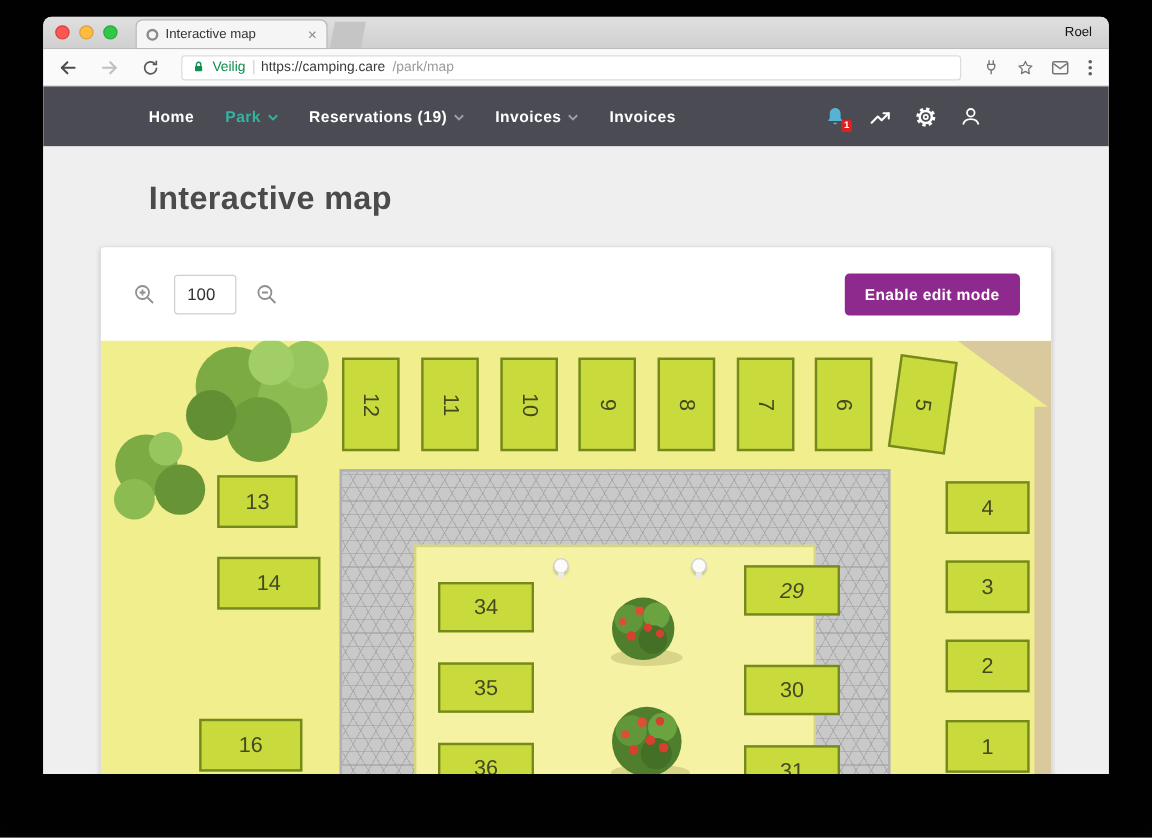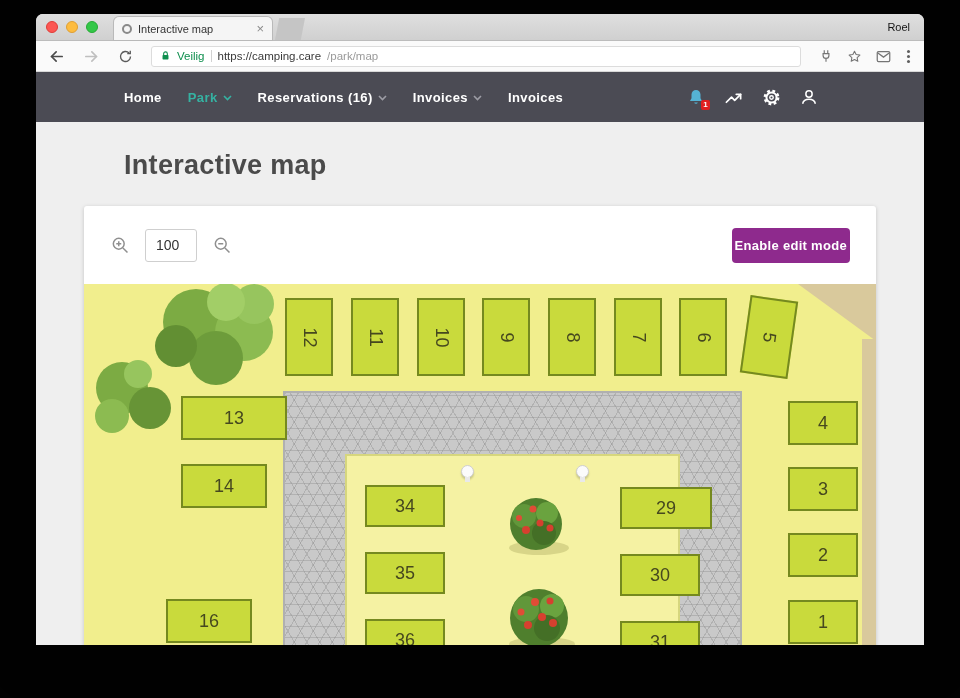--- a/index.html
+++ b/index.html
@@ -76,21 +76,21 @@
   main { flex: 1; background: #efefef; overflow: hidden; }
   .page-title { margin: 28px 0 0 88px; font-size: 27px; font-weight: 700; color: #4b4b4b; letter-spacing: .3px; }
   .card { width: 792px; height: 445px; margin: 25px 11px 0 48px; background: #fff;
     border-radius: 3px; box-shadow: 0 1px 4px rgba(0,0,0,.18); overflow: hidden; }
   .toolbar { height: 78px; display: flex; align-items: center; padding: 0 26px; gap: 15px; }
   .zoom-icon { color: #8f8f8f; display: flex; cursor: pointer; }
   .zoom-input { width: 52px; height: 33px; border: 1px solid #cfcfcf; border-radius: 3px;
     font: 14px "Liberation Sans", sans-serif; color: #333; padding: 0 10px; }
   .spacer { flex: 1; }
   .edit-btn { background: var(--purple, #8e2a8d); color: #fff; border: none; border-radius: 4px;
-    font: 700 13px "Liberation Sans", sans-serif; padding: 10px 3px; letter-spacing: .3px; cursor: pointer; }
+    font: 700 13px "Liberation Sans", sans-serif; padding: 10px 17px; letter-spacing: .3px; cursor: pointer; }
   
   .map { position: relative; width: 792px; height: 367px; background: var(--map-bg, #f1ee8d); overflow: hidden; cursor: grab; }
   .road {
     position: absolute; left: 199px; top: 107px; width: 459px; height: 260px;
     background-color: var(--road, #c9c9c9);
     background-image:
       repeating-linear-gradient(0deg,   rgba(148,148,148,.45) 0 1px, transparent 1px 11px),
       repeating-linear-gradient(60deg,  rgba(148,148,148,.45) 0 1px, transparent 1px 11px),
       repeating-linear-gradient(120deg, rgba(148,148,148,.45) 0 1px, transparent 1px 11px);
     border: 2px solid #b0b0b0;
@@ -195,21 +195,21 @@
     </span>
     <span class="nav-item active">
       <span>Park</span>
       <span class="chev">
         <svg width="9" height="6" viewBox="0 0 9 6" fill="none" stroke="currentColor" stroke-width="1.6">
             <polyline points="1,1 4.5,4.5 8,1"></polyline>
           </svg>
       </span>
     </span>
     <span class="nav-item">
-      <span>Reservations (16)</span>
+      <span>Reservations (19)</span>
       <span class="chev">
         <svg width="9" height="6" viewBox="0 0 9 6" fill="none" stroke="currentColor" stroke-width="1.6">
             <polyline points="1,1 4.5,4.5 8,1"></polyline>
           </svg>
       </span>
     </span>
     <span class="nav-item">
       <span>Invoices</span>
       <span class="chev">
         <svg width="9" height="6" viewBox="0 0 9 6" fill="none" stroke="currentColor" stroke-width="1.6">
@@ -339,21 +339,21 @@
           </div>
           <div class="pitch vertical" style="left: 530px; top: 14px; width: 48px; height: 78px;">
             <span class="pitch-num">7</span>
           </div>
           <div class="pitch vertical" style="left: 595px; top: 14px; width: 48px; height: 78px;">
             <span class="pitch-num">6</span>
           </div>
           <div class="pitch vertical" style="left: 661px; top: 14px; width: 48px; height: 78px; transform: rotate(8deg);">
             <span class="pitch-num">5</span>
           </div>
-          <div class="pitch" style="left: 97px; top: 112px; width: 106px; height: 44px;">
+          <div class="pitch" style="left: 97px; top: 112px; width: 67px; height: 44px;">
             <span class="pitch-num">13</span>
           </div>
           <div class="pitch" style="left: 97px; top: 180px; width: 86px; height: 44px;">
             <span class="pitch-num">14</span>
           </div>
           <div class="pitch" style="left: 82px; top: 315px; width: 86px; height: 44px;">
             <span class="pitch-num">16</span>
           </div>
           <div class="pitch" style="left: 704px; top: 117px; width: 70px; height: 44px;">
             <span class="pitch-num">4</span>
@@ -369,21 +369,21 @@
           </div>
           <div class="pitch" style="left: 281px; top: 201px; width: 80px; height: 42px;">
             <span class="pitch-num">34</span>
           </div>
           <div class="pitch" style="left: 281px; top: 268px; width: 80px; height: 42px;">
             <span class="pitch-num">35</span>
           </div>
           <div class="pitch" style="left: 281px; top: 335px; width: 80px; height: 42px;">
             <span class="pitch-num">36</span>
           </div>
-          <div class="pitch" style="left: 536px; top: 203px; width: 92px; height: 42px;">
+          <div class="pitch" style="left: 536px; top: 187px; width: 80px; height: 42px; font-style: italic;">
             <span class="pitch-num">29</span>
           </div>
           <div class="pitch" style="left: 536px; top: 270px; width: 80px; height: 42px;">
             <span class="pitch-num">30</span>
           </div>
           <div class="pitch" style="left: 536px; top: 337px; width: 80px; height: 42px;">
             <span class="pitch-num">31</span>
           </div>
         </div>
     </section>

